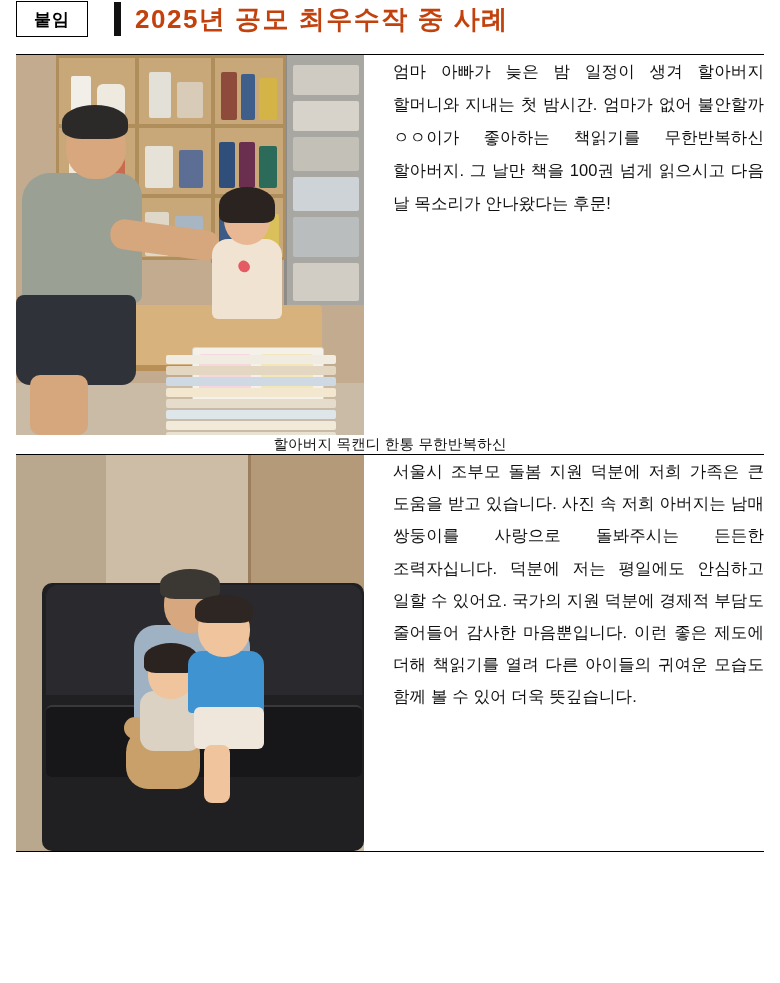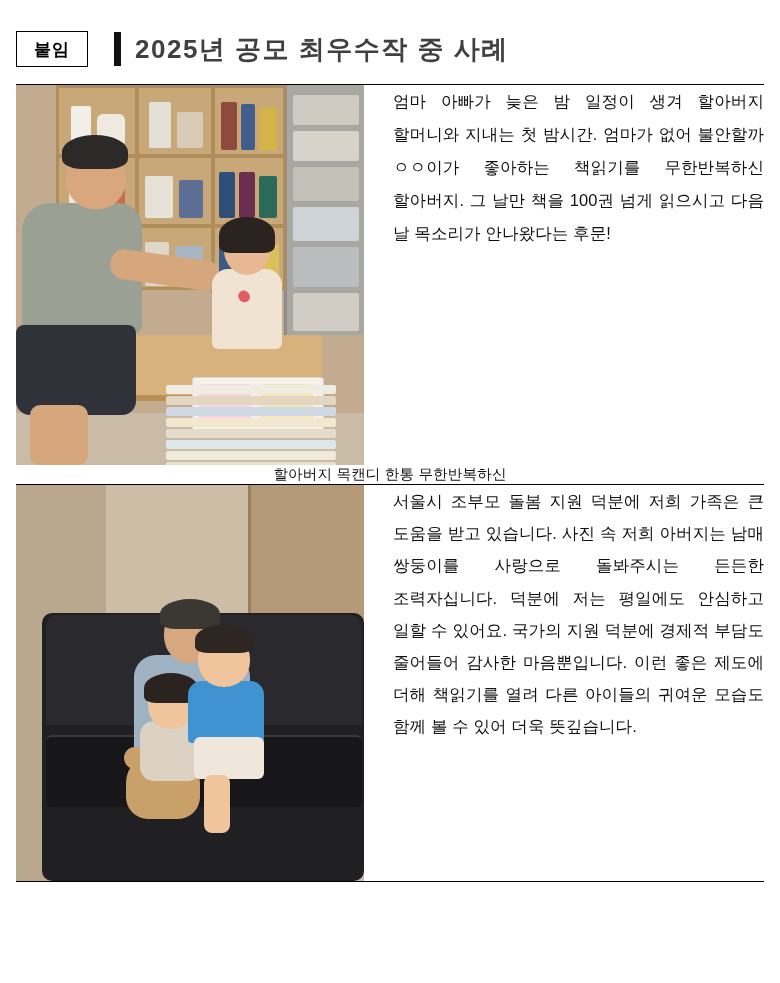--- a/index.html
+++ b/index.html
@@ -19,21 +19,20 @@
     width: 780px;
     height: 983px;
     box-sizing: border-box;
     padding: 0 16px;
   }
 
   
   .header {
     display: flex;
     align-items: center;
-    padding-top: 30px;
     padding-bottom: 10px;
   }
   .tag {
     flex: 0 0 auto;
     width: 70px;
     height: 34px;
     border: 1px solid #000;
     display: flex;
     align-items: center;
     justify-content: center;
@@ -53,21 +52,21 @@
   .title-bar {
     width: 7px;
     height: 34px;
     background: #111;
     margin-right: 14px;
   }
   .title-text {
     font-size: 26px;
     font-weight: 700;
     letter-spacing: 1.5px;
-    color: #404040;
+    color: #c2410c;
   }
 
   
   .doc-table {
     width: 748px;
     border-collapse: collapse;
     table-layout: fixed;
     border-top: 1px solid #000;
     border-bottom: 1px solid #000;
     margin-top: 6px;

